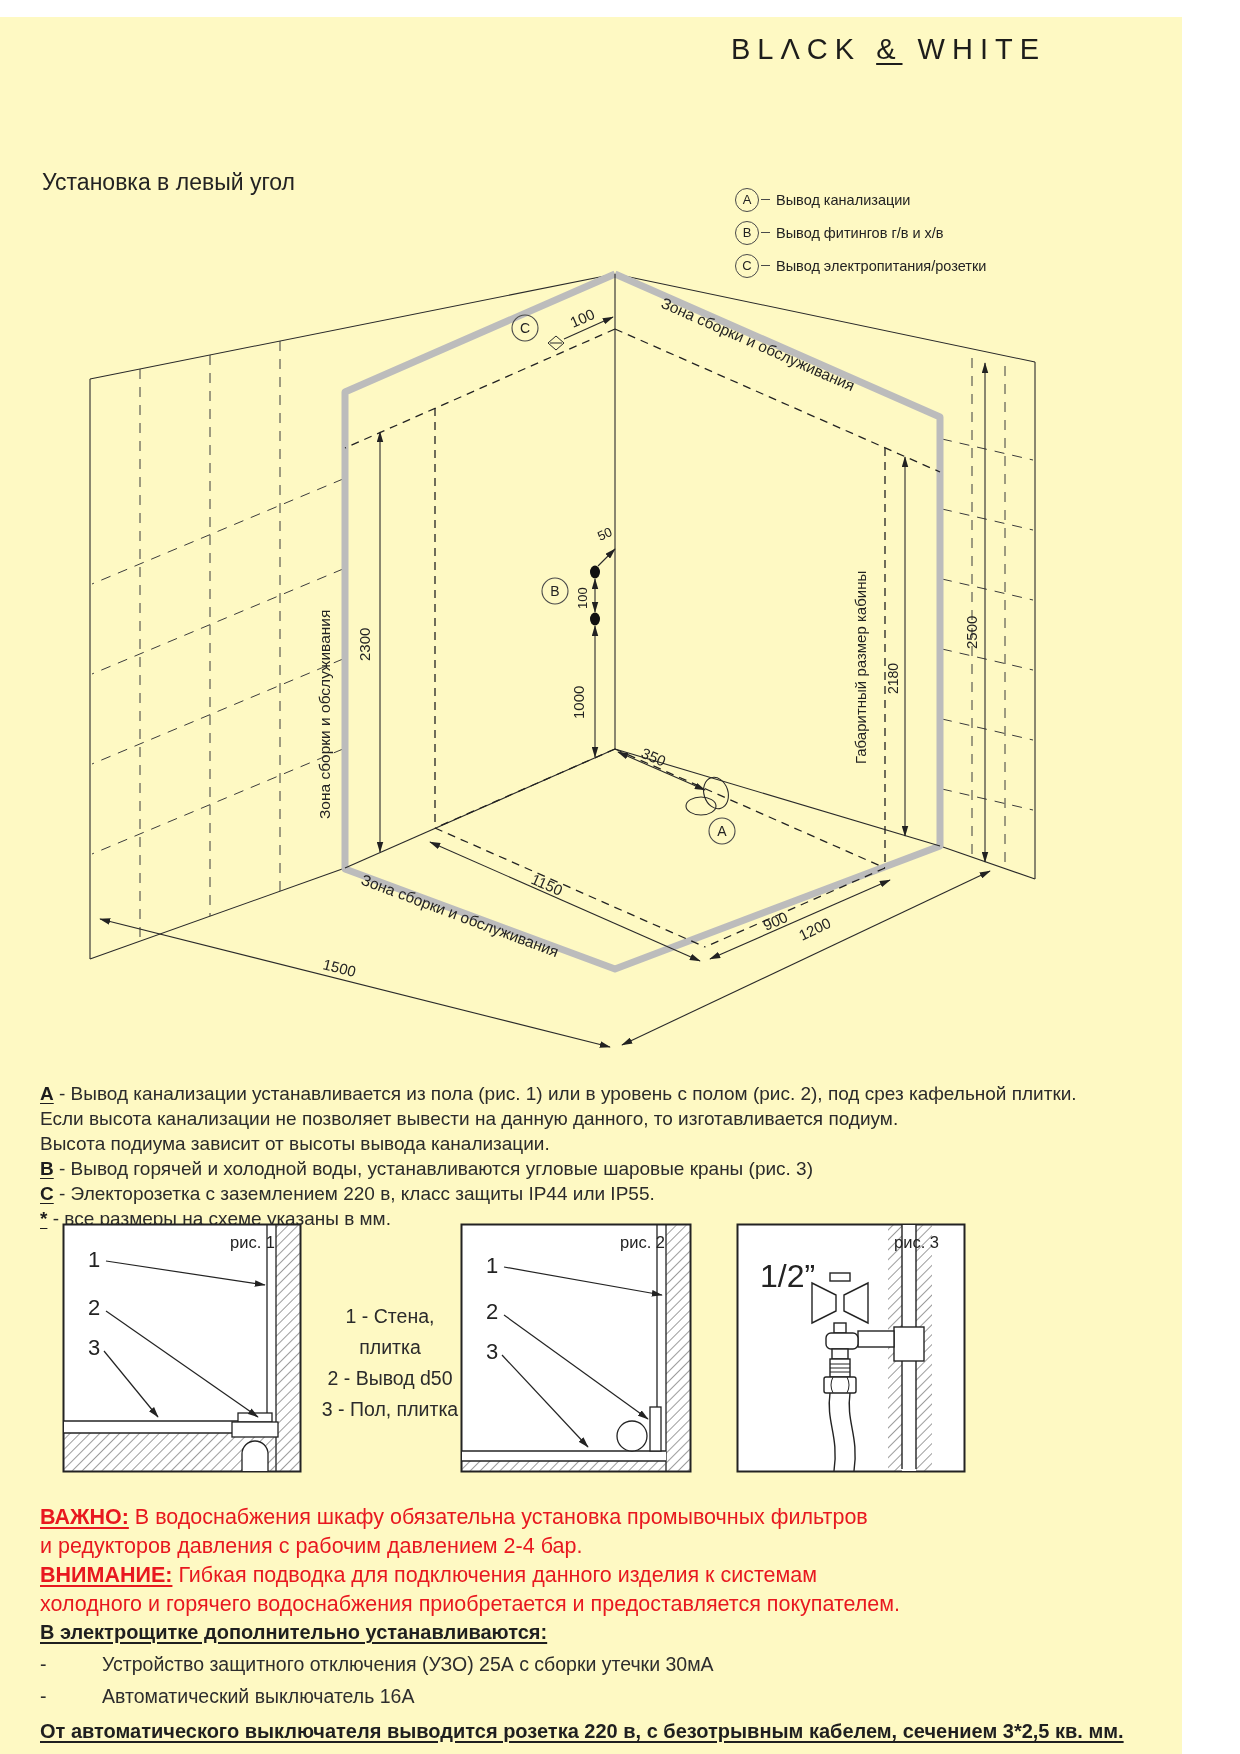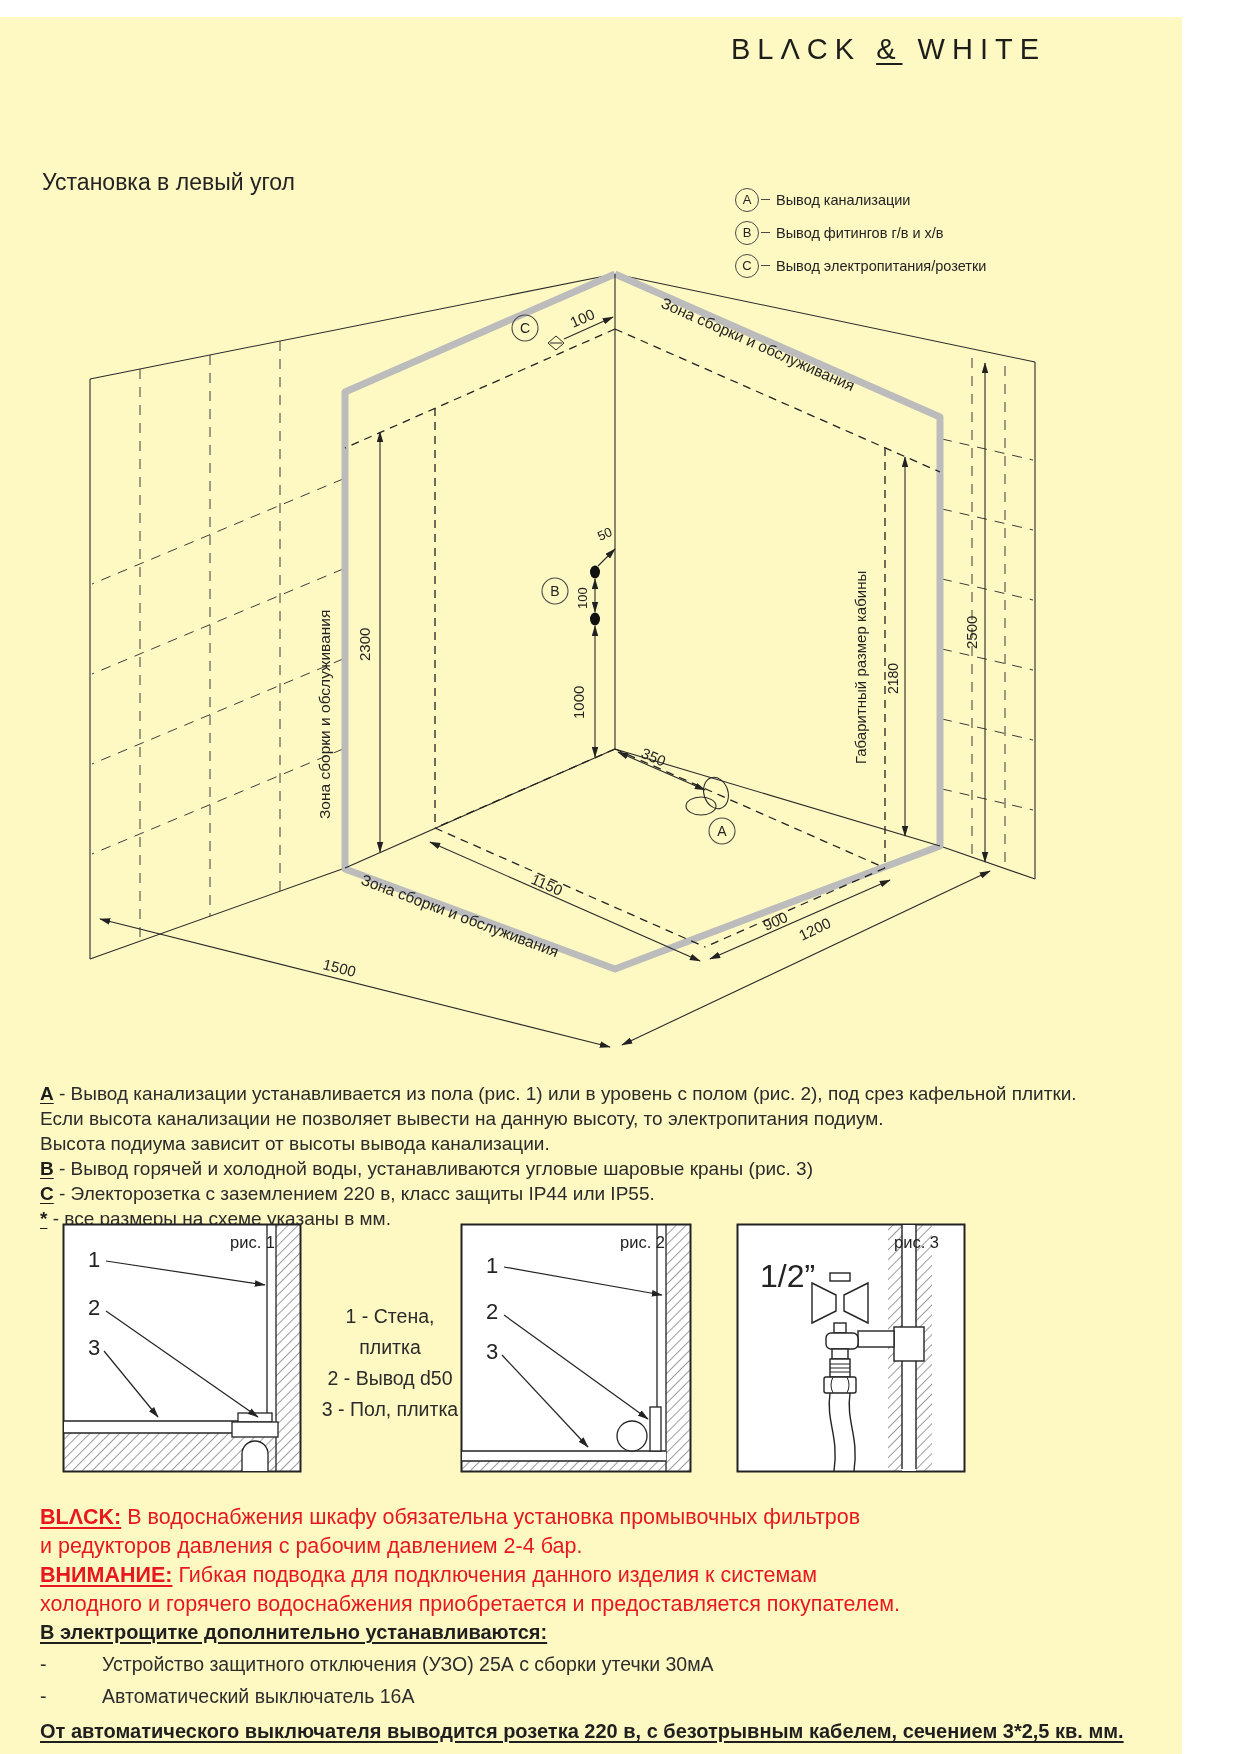--- a/index.html
+++ b/index.html
@@ -184,21 +184,21 @@
       <text transform="translate(470,704) rotate(23.8)">1150</text>
       <text transform="translate(706,752) rotate(-23.8)">900</text>
       <text transform="translate(262,790) rotate(14)">1500</text>
       <text transform="translate(742,762) rotate(-25.5)">1200</text>
     </g>
   </svg>
   </div>
 
   <div class="notes">
     <div><b>A</b> <span>- Вывод канализации устанавливается из пола (рис. 1) или в уровень с полом (рис. 2), под срез кафельной плитки.</span></div>
-    <div><span>Если высота канализации не позволяет вывести на данную высоту, то электропитания подиум.</span></div>
+    <div><span>Если высота канализации не позволяет вывести на данную данного, то изготавливается подиум.</span></div>
     <div><span>Высота подиума зависит от высоты вывода канализации.</span></div>
     <div><b>B</b> <span>- Вывод горячей и холодной воды, устанавливаются угловые шаровые краны (рис. 3)</span></div>
     <div><b>C</b> <span>- Электорозетка с заземлением 220 в, класс защиты IP44 или IP55.</span></div>
     <div><b>*</b> <span>- все размеры на схеме указаны в мм.</span></div>
   </div>
 
   <div class="fig" style="left:62px">
     <svg width="240" height="250" viewBox="0 0 240 250">
       <rect x="1.5" y="1.5" width="237" height="247" fill="#fff" stroke="#232323" stroke-width="2"></rect>
       <g stroke="#232323" stroke-width="1.3" fill="none">
@@ -285,21 +285,21 @@
           <path d="M114,170 C110,200 123,212 118,248"></path>
         </g>
       </g>
       <text x="158" y="25" font-size="16.5">рис. 3</text>
       <text x="24" y="64" font-size="32">1/2”</text>
     </svg>
   </div>
 
   <div class="warn" style="color: rgb(232, 24, 31);">
     <div>
-      <span class="wlabel">BLΛCK:</span>
+      <span class="wlabel">ВАЖНО:</span>
       <span>В водоснабжения шкафу обязательна установка промывочных фильтров</span><br>
       <span>и редукторов давления с рабочим давлением 2-4 бар.</span>
     </div>
     <div>
       <span class="wlabel">ВНИМАНИЕ:</span>
       <span>Гибкая подводка для подключения данного изделия к системам</span><br>
       <span>холодного и горячего водоснабжения приобретается и предоставляется покупателем.</span>
     </div>
   </div>
 

